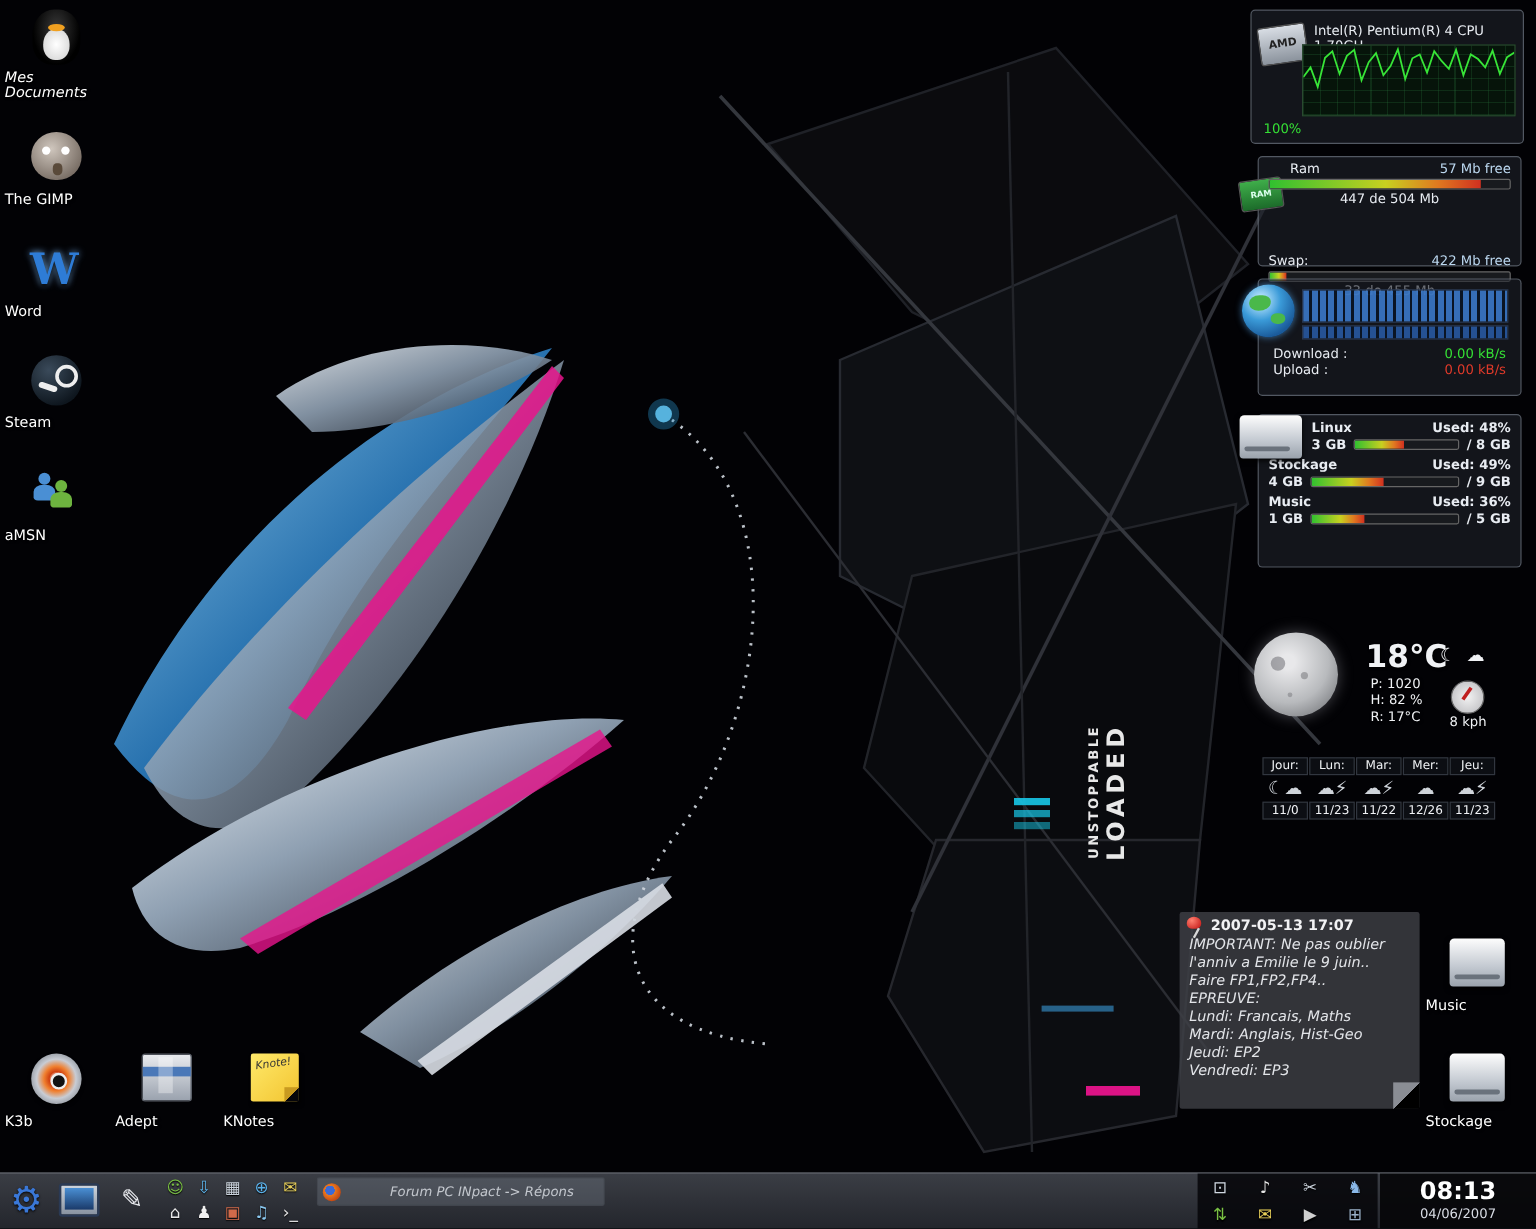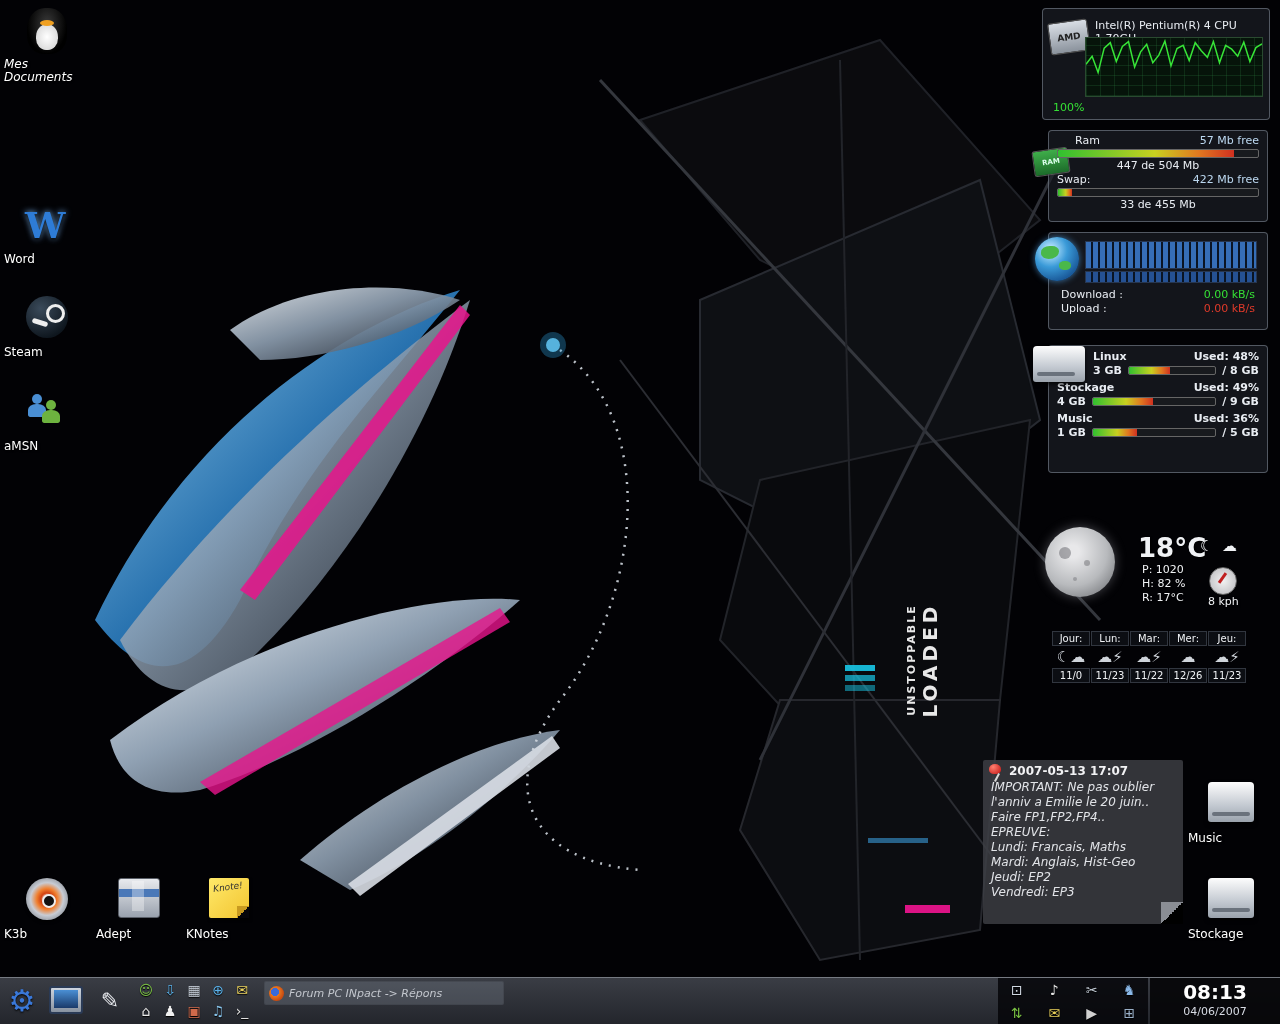--- a/index.html
+++ b/index.html
@@ -87,21 +87,21 @@
   #panel{position:absolute;left:0;bottom:0;width:1280px;height:46px;
     background:linear-gradient(rgba(150,158,172,.38),rgba(90,96,108,.38));
     border-top:1px solid rgba(200,205,215,.5);display:flex;align-items:center;}
   .bigicon{width:38px;height:38px;margin:0 3px;font-size:30px;line-height:38px;text-align:center;cursor:pointer;}
   .gear{color:#3a78d8;text-shadow:0 1px 2px #000;}
   .mini-monitor{width:30px;height:24px;background:linear-gradient(#cdd4dd,#8892a0);border:2px solid #2a3a55;border-radius:3px;position:relative;margin:4px auto 0;}
   .mini-monitor:before{content:"";position:absolute;left:3px;top:2px;right:3px;bottom:4px;background:linear-gradient(#4a8fd4,#1a3a6a);}
   .icongrid{display:grid;grid-template-columns:repeat(5,22px);grid-auto-rows:21px;gap:0 2px;margin-left:4px;}
   .smicon{width:20px;height:20px;font-size:14px;line-height:20px;text-align:center;text-shadow:0 1px 1px #000;cursor:pointer;}
   #task{display:flex;align-items:center;margin-left:10px;width:230px;height:22px;align-self:flex-start;margin-top:3px;
-    background:rgba(120,128,140,.35);border:1px solid rgba(60,64,72,.5);border-radius:2px;padding:0 4px;cursor:pointer;}
+    background:rgba(120,128,140,.35);border:1px solid rgba(60,64,72,.5);border-radius:2px;padding:0 4px;cursor:pointer;gap:36px;}
   .ffx{width:15px;height:15px;border-radius:50%;background:radial-gradient(circle at 40% 40%,#3a6ad8 30%,#e87820 32%,#c84a10 70%);margin-right:5px;flex:none;}
   #task .tlabel{color:#d8dce2;font-size:11px;white-space:nowrap;overflow:hidden;font-style:italic;opacity:.85;}
   #tray{position:absolute;right:132px;bottom:0;width:150px;height:46px;background:rgba(5,5,8,.85);
     display:grid;grid-template-columns:repeat(4,1fr);align-items:center;justify-items:center;}
   #clockbox{position:absolute;right:0;bottom:0;width:130px;height:46px;background:rgba(5,5,8,.92);
     text-align:center;color:#fff;cursor:pointer;}
   #clockbox .time{font-size:20px;font-weight:bold;line-height:26px;margin-top:1px;}
   #clockbox .date{font-size:11px;color:#d8dce4;}
 </style>
 </head>
@@ -164,20 +164,26 @@
     <span class="l2">LOADED</span>
   </div>
 
 
   <div class="dicon" style="left:4px;top:8px;">
     <div class="img">
         <div class="art-tux"></div>
       </div>
     <div class="lbl italic">Mes Documents</div>
   </div>
+  <div class="dicon" style="left:4px;top:110px;">
+    <div class="img">
+        <div class="art-gimp"></div>
+      </div>
+    <div class="lbl">The GIMP</div>
+  </div>
   <div class="dicon" style="left:4px;top:203px;">
     <div class="img">
         <div class="art-word">W</div>
       </div>
     <div class="lbl">Word</div>
   </div>
   <div class="dicon" style="left:4px;top:296px;">
     <div class="img">
         <div class="art-steam"></div>
       </div>
@@ -235,21 +241,21 @@
   <div class="widget" style="left:1048px;top:130px;width:218px;height:90px;">
     <div class="chip green" style="left:-16px;top:18px;width:34px;height:24px;line-height:24px;font-size:7px;">RAM</div>
     <div class="rowsb" style="padding:3px 8px 1px 26px;">
       <span>Ram</span>
       <span class="cyan">57 Mb free</span>
     </div>
     <div class="bar" style="margin:1px 8px;">
         <div class="fill" style="width: 88%;"></div>
       </div>
     <div class="ctr">447 de 504 Mb</div>
-    <div class="rowsb" style="padding:1px 8px;">
+    <div class="rowsb" style="padding:1px 8px;margin-top:38px;">
       <span>Swap:</span>
       <span class="cyan">422 Mb free</span>
     </div>
     <div class="bar" style="margin:1px 8px;">
         <div class="fill" style="width: 7%;"></div>
       </div>
     <div class="ctr">33 de 455 Mb</div>
   </div>
 
   <div class="widget" style="left:1048px;top:232px;width:218px;height:96px;">
@@ -349,21 +355,21 @@
       </div>
     </div>
   </div>
 
   <div id="note">
     <div class="pin"></div>
     <div class="fold"></div>
     <div class="ntitle">2007-05-13 17:07</div>
     <div class="nbody">
       <div>IMPORTANT: Ne pas oublier</div>
-      <div>l'anniv a Emilie le 20 juin..</div>
+      <div>l'anniv a Emilie le 9 juin..</div>
       <div> </div>
       <div>Faire FP1,FP2,FP4..</div>
       <div> </div>
       <div>EPREUVE:</div>
       <div>Lundi: Francais, Maths</div>
       <div>Mardi: Anglais, Hist-Geo</div>
       <div>Jeudi: EP2</div>
       <div>Vendredi: EP3</div>
     </div>
   </div>

